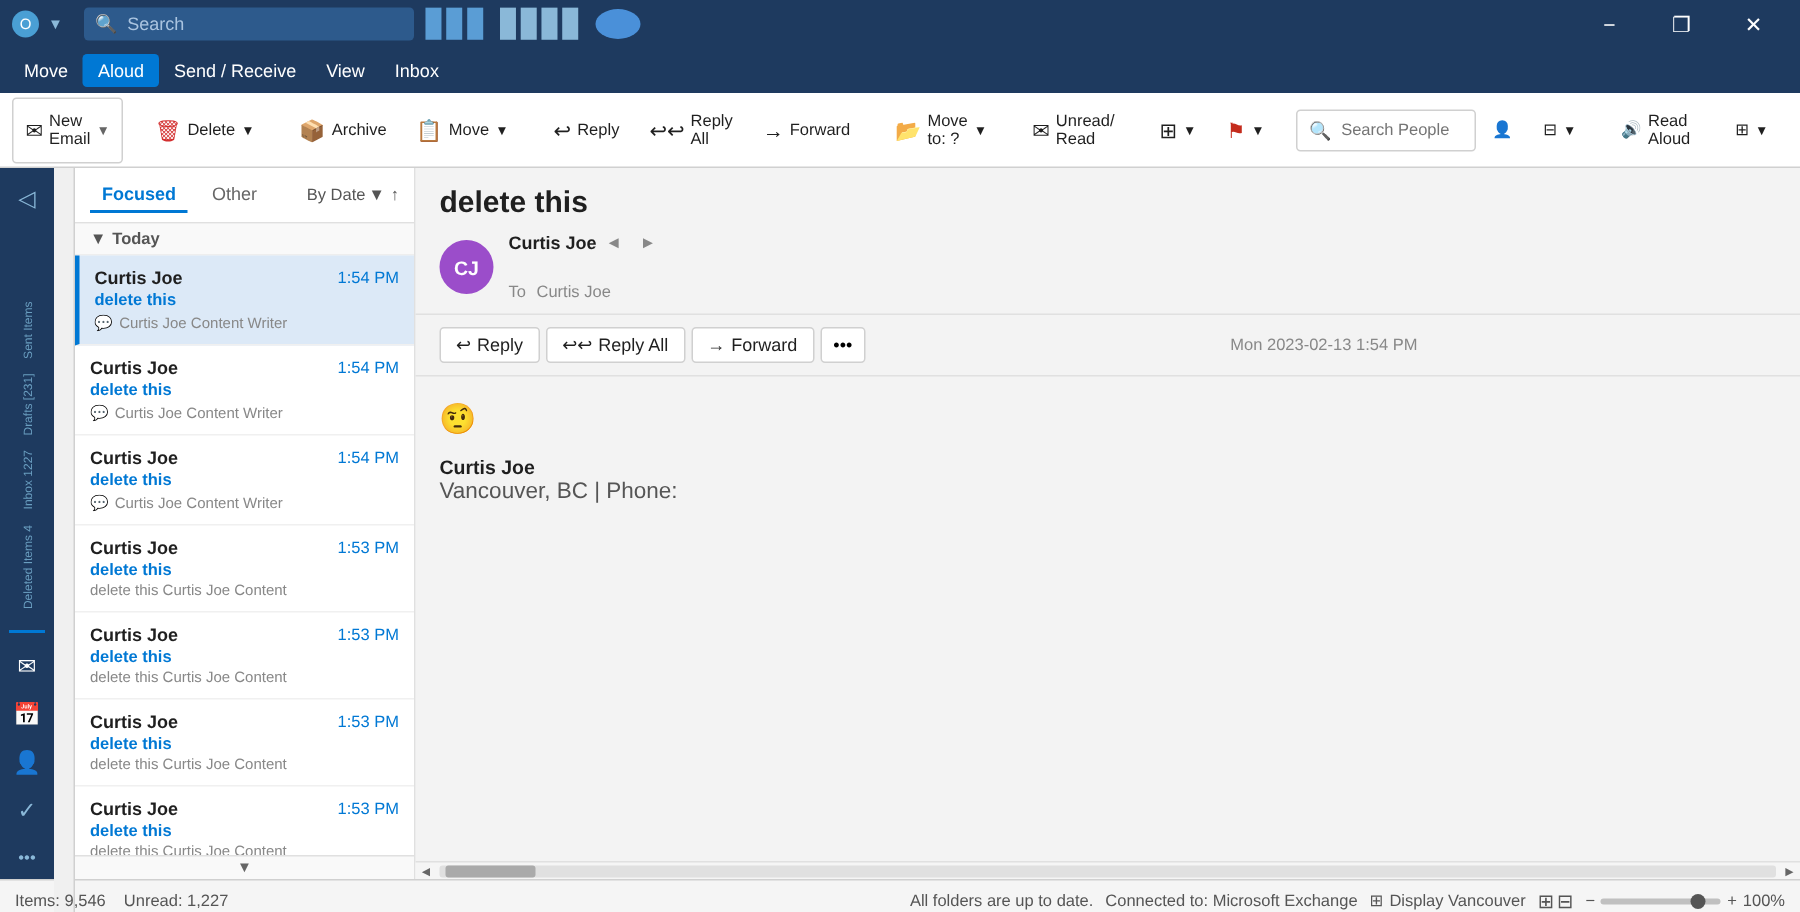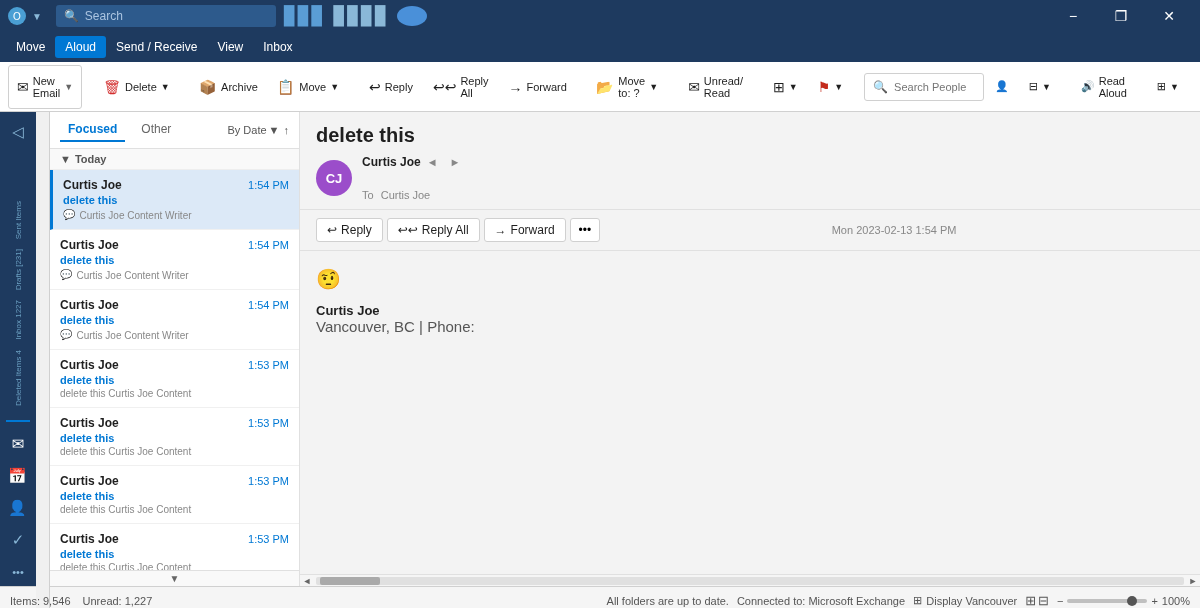--- a/index.html
+++ b/index.html
@@ -97,21 +97,21 @@
     .ribbon-icon { font-size: 14px; }
 
     
     .main-layout {
       display: flex;
       height: calc(608px - 32px - 30px - 50px - 22px);
     }
 
     
     .mail-list-panel {
-      width: 250px;
+      width: 227px;
       background: #fff;
       border-right: 1px solid #e0e0e0;
       display: flex;
       flex-direction: column;
       overflow: hidden;
     }
     .mail-list-header {
       display: flex;
       align-items: center;
       padding: 6px 10px;

